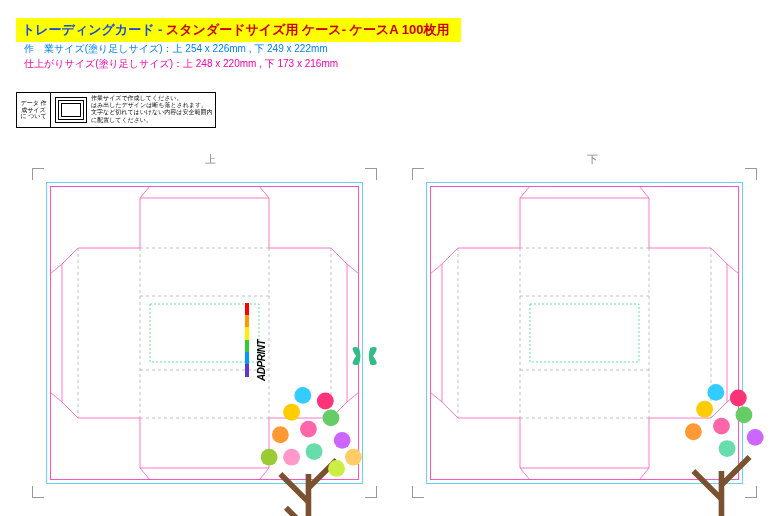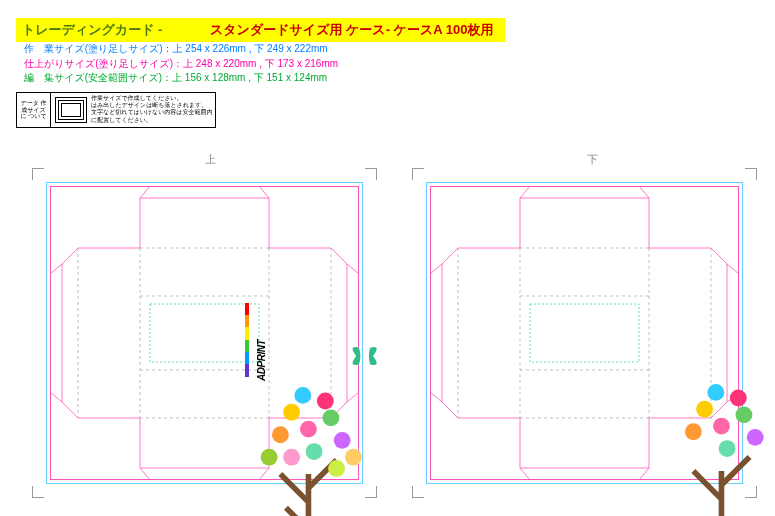--- a/index.html
+++ b/index.html
@@ -13,22 +13,22 @@
   }
   .title-bar {
     position: absolute;
     top: 18px;
     left: 16px;
     background: #ffff00;
     padding: 3px 12px 3px 6px;
     font-size: 13px;
     font-weight: bold;
   }
-  .t-blue { color: #4d7c0f; }
-  .t-red  { color: #cc0000; margin-left: 44px; }
+  .t-blue { color: #1d4ed8; }
+  .t-red  { color: #cc0000; }
   .specs {
     position: absolute;
     top: 42px;
     left: 24px;
     font-size: 10px;
     line-height: 1.45;
     font-weight: normal;
   }
   .sp-blue    { color: #0080ff; }
   .sp-magenta { color: #ff00aa; }
@@ -158,23 +158,20 @@
 <div class="title-bar">
   <span class="t-blue">トレーディングカード</span><span class="t-blue"> - </span><span class="t-red">スタンダードサイズ用 ケース- ケースA 100枚用</span>
 </div>
 
 <div class="specs">
   <div class="sp-blue">
     <span>作　業サイズ(塗り足しサイズ)：</span><span>上 254 x 226mm , 下 249 x 222mm</span>
   </div>
   <div class="sp-magenta">
     <span>仕上がりサイズ(塗り足しサイズ)：</span><span>上 248 x 220mm , 下 173 x 216mm</span>
-  </div>
-  <div class="sp-green">
-    <span>編　集サイズ(安全範囲サイズ)：</span><span>上 156 x 128mm , 下 151 x 124mm</span>
   </div>
 </div>
 
 <div class="note-box">
   <div class="note-left">データ
 作成サイズに
 ついて</div>
   <div class="note-right">
     <div class="note-swatch">
       <div class="sw1"></div>

